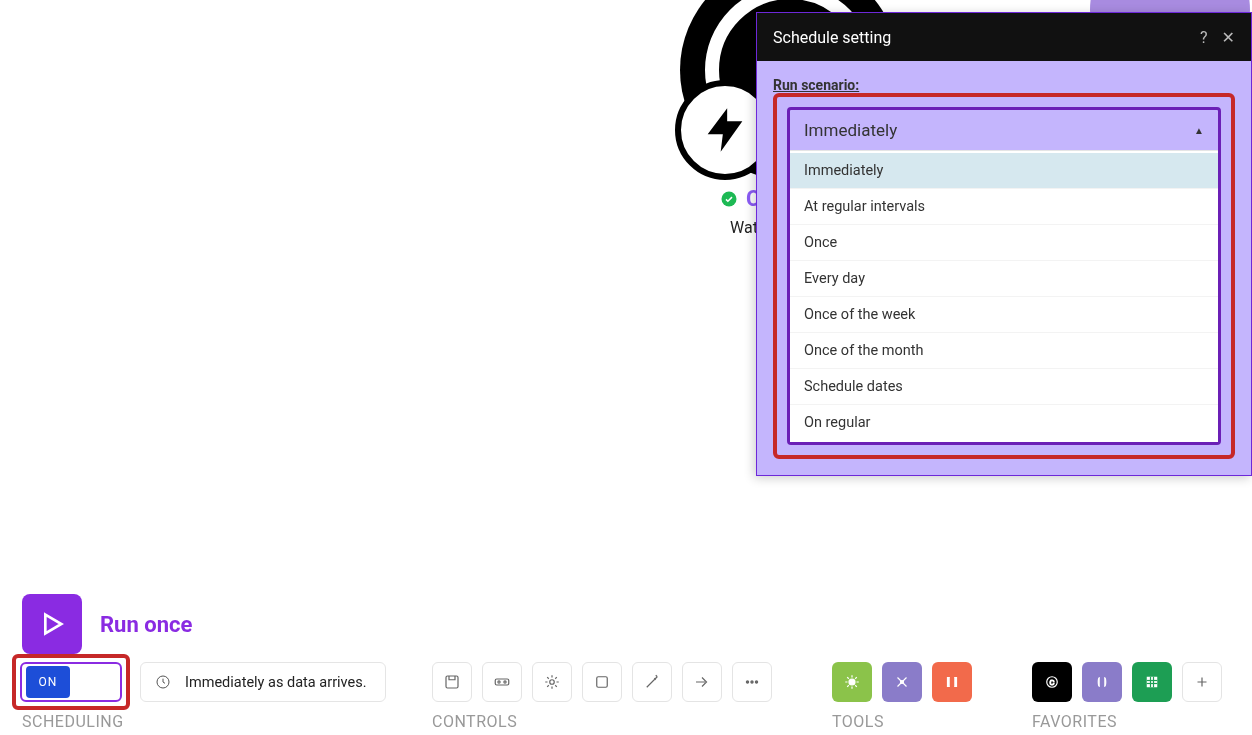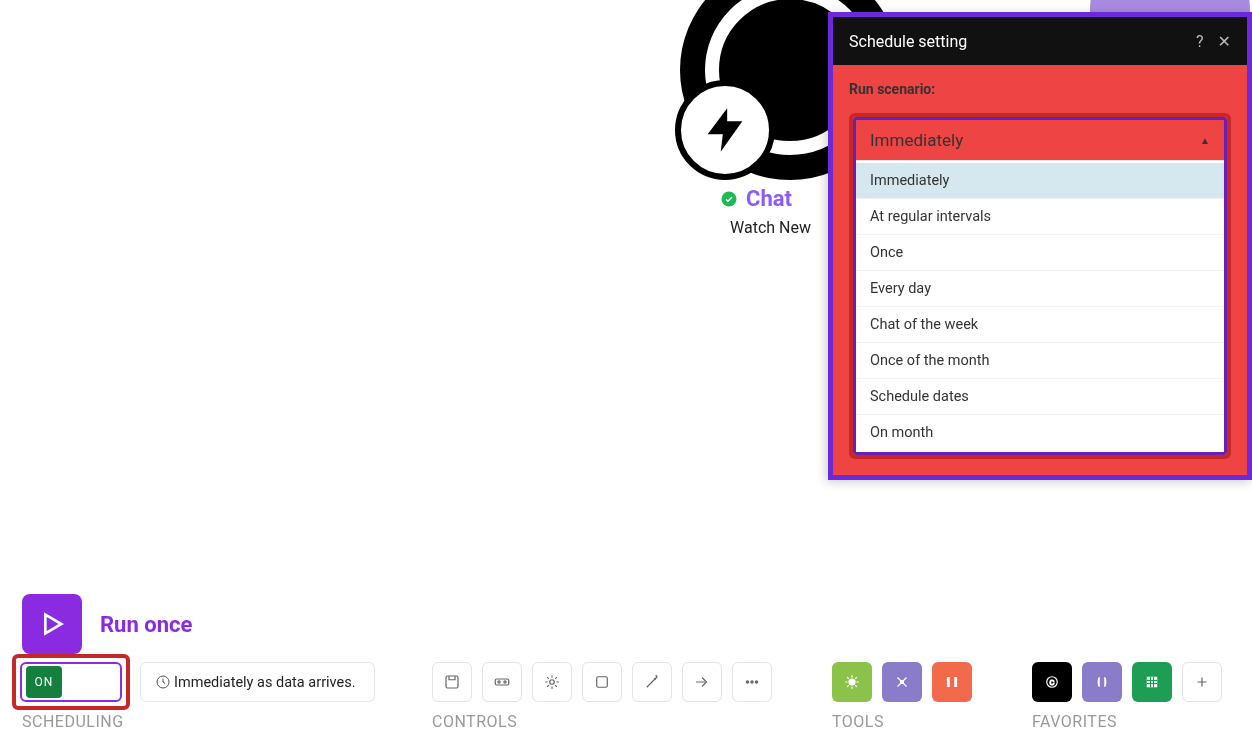--- a/index.html
+++ b/index.html
@@ -48,36 +48,36 @@
     display:flex; align-items:center; gap:8px;
   }
   .scenario-title .check { width:18px; height:18px; color:#1db954; }
   .scenario-title .label { color:#8b5cf6; font-size:22px; font-weight:700; }
   .scenario-subtitle {
     position:absolute; top:218px; left:730px; font-size:16px; color:#222;
   }
 
   
   .dialog {
-    position:absolute; top:12px; left:828px; right:0; min-height: 430px;
-    background:#ef4444; box-shadow: -2px 2px 10px rgba(0,0,0,0.2);
-    border: 5px solid #6d28d9;
+    position:absolute; top:12px; left:756px; right:0; min-height: 430px;
+    background:#c4b5fd; box-shadow: -2px 2px 10px rgba(0,0,0,0.2);
+    border: 1px solid #6d28d9;
   }
   .dialog-header {
     background:#111; color:#fff; height:48px; display:flex; align-items:center;
     padding:0 16px; justify-content: space-between;
   }
   .dialog-header .title { font-size:16px; }
   .dialog-header .actions { display:flex; gap:14px; align-items:center; }
   .dialog-header .actions span { cursor:pointer; color:#bbb; font-size:16px; }
   .dialog-body { padding:16px; }
-  .field-label { font-weight:700; font-size:14px; margin-bottom:16px; }
+  .field-label { font-weight:700; font-size:14px; margin-bottom:0;text-decoration:underline; }
 
   .dropdown-wrap {
-    border:4px solid #c62828; border-radius:6px; padding:0;
+    border:4px solid #c62828; border-radius:6px; padding:10px;
   }
   .dropdown-inner {
     border:3px solid #6b1fb6; border-radius:4px;
   }
   .dropdown-control {
     padding:10px 14px; font-size:17px; display:flex; justify-content:space-between; align-items:center;
     cursor:pointer;
   }
   .dropdown-control .caret { font-size:10px; color:#333; }
   .dropdown-list {
@@ -106,28 +106,28 @@
   .scheduling-area {
     position:absolute; left:12px; top:654px;
     border:4px solid #c62828; border-radius:6px; padding:4px;
     display:flex; align-items:center;
   }
   .toggle {
     width:102px; height:40px; border:2px solid #8a2be2; border-radius:6px;
     background:#fff; display:flex; align-items:center; cursor:pointer;
   }
   .toggle .on-chip {
-    width:36px; height:32px; margin-left:4px; border-radius:4px; background:#15803d;
+    width:44px; height:32px; margin-left:4px; border-radius:4px; background:#1d4ed8;
     color:#fff; font-size:12px; display:flex; align-items:center; justify-content:center;
     letter-spacing:1px;
   }
   .schedule-text {
     position:absolute; left:140px; top:662px; height:40px;
     border:1px solid #e5e5e5; border-radius:6px; padding:0 18px 0 14px;
-    display:flex; align-items:center; gap:3px; font-size:14.5px; color:#222;
+    display:flex; align-items:center; gap:14px; font-size:14.5px; color:#222;
   }
   .schedule-text svg { width:16px; height:16px; stroke:#555; fill:none; stroke-width:1.5; }
 
   .section-label {
     position:absolute; top:712px; font-size:16px; color:#999; letter-spacing:0.5px;
   }
   .section-label.s1 { left:22px; }
   .section-label.s2 { left:432px; }
   .section-label.s3 { left:832px; }
   .section-label.s4 { left:1032px; }
@@ -193,24 +193,24 @@
       <div class="dropdown-inner">
         <div class="dropdown-control">
           <span>Immediately</span>
           <span class="caret">▲</span>
         </div>
         <div class="dropdown-list">
           <div class="opt selected">Immediately</div>
           <div class="opt">At regular intervals</div>
           <div class="opt">Once</div>
           <div class="opt">Every day</div>
-          <div class="opt">Chat of the week</div>
+          <div class="opt">Once of the week</div>
           <div class="opt">Once of the month</div>
           <div class="opt">Schedule dates</div>
-          <div class="opt">On month</div>
+          <div class="opt">On regular</div>
         </div>
       </div>
     </div>
   </div>
 </div>
 
 <div class="run-btn-area">
   <div class="run-btn">
     <svg viewBox="0 0 24 24">
         <polygon points="7,5 19,12 7,19"></polygon>

